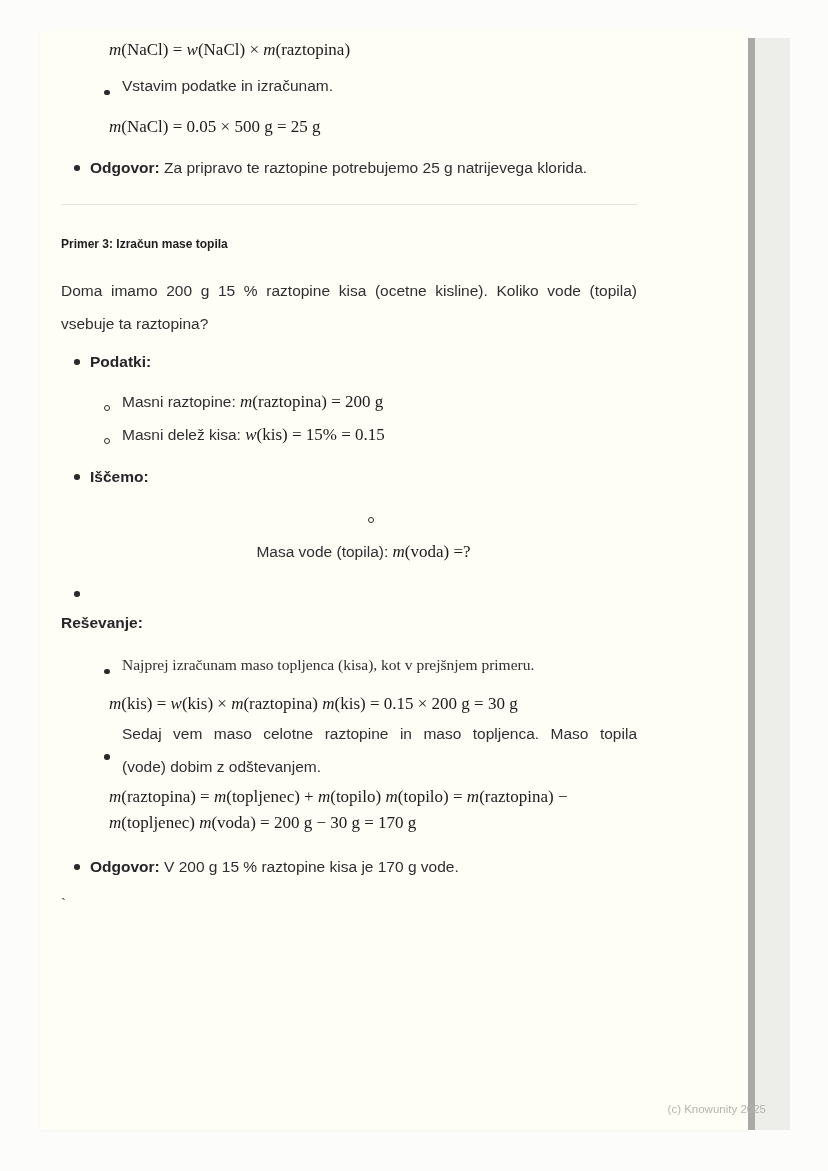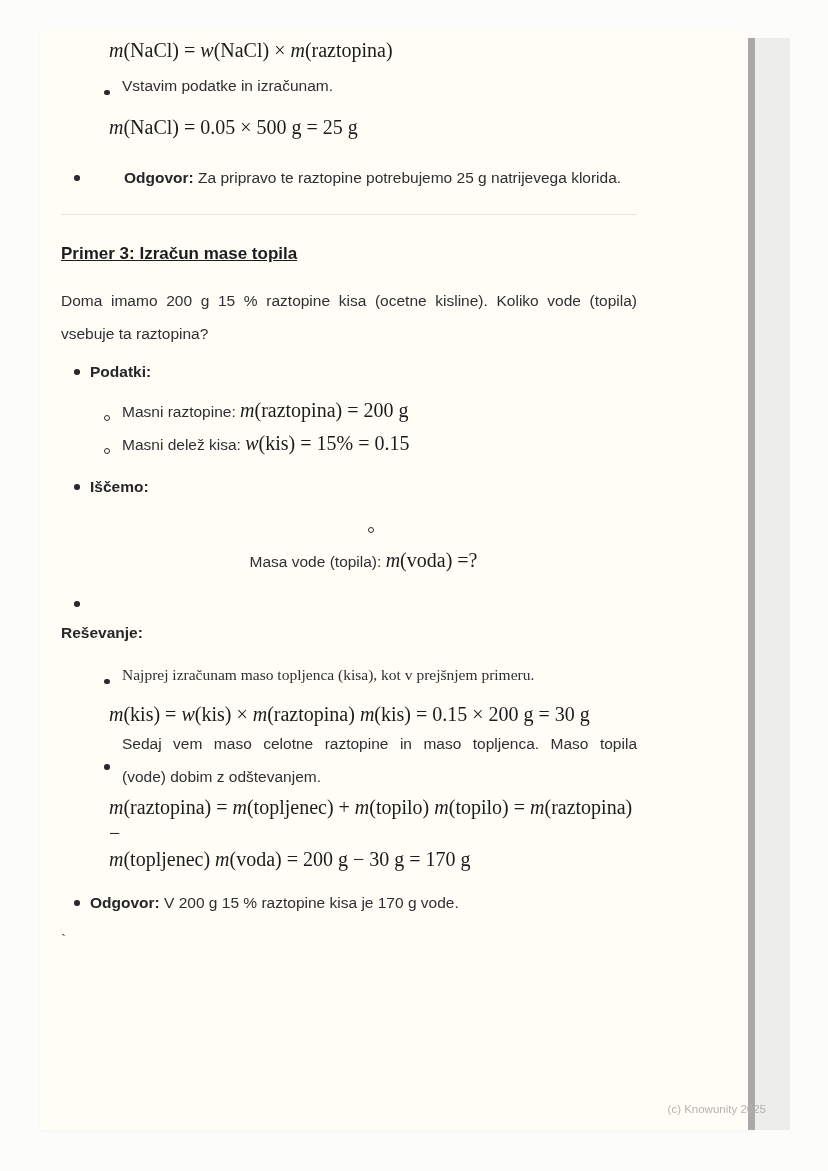--- a/index.html
+++ b/index.html
@@ -17,42 +17,42 @@
   }
   .page{
     position:absolute; left:40px; top:30px; width:708px; height:1100px;
     background:var(--page-bg);
     box-shadow:0 1px 2px rgba(0,0,0,0.04);
   }
   .content{ padding:7px 111px 0 21px; }
   .sans{ font-size:15.5px; line-height:33px; }
   .serif{
     font-family:"Liberation Serif","DejaVu Serif",serif;
-    font-size:20px; line-height:26px; color:var(--formula-text);
+    font-size:17px; line-height:26px; color:var(--formula-text);
   }
   .serif i{ font-style:italic; }
   .formula-block{ margin-left:48px; }
   .bold{ font-weight:700; color:#26262a; }
   
   .li1{ display:flex; align-items:flex-start; }
   .mk1{ flex:0 0 29px; }
   .mk1 .disc{ display:block; width:5.5px; height:5.5px; border-radius:50%;
               background:#2b2b2f; margin:14px 0 0 13px; }
   
   .li2{ display:flex; align-items:center; margin-left:29px; }
   .mk2{ flex:0 0 32px; }
   .mk2 .disc{ display:block; width:5.5px; height:5.5px; border-radius:50%;
               background:#2b2b2f; margin:14px 0 0 14px; }
   .mk2 .circ{ display:block; width:6px; height:6px; border-radius:50%;
               border:1.4px solid #2b2b2f; margin:13.5px 0 0 14px; }
   .li2 .li-text{ flex:1 1 auto; }
   .divider{ border:0; border-top:1px solid var(--divider); height:0;
             margin:20px 0 27px 0; }
-  h3.heading{ font-size:17px; line-height:24px; font-weight:700;
-              color:var(--heading-text);text-decoration:underline; }
+  h3.heading{ font-size:12px; line-height:24px; font-weight:700;
+              color:var(--heading-text); }
   .para{ width:576px; }
   .jline{ text-align:justify; text-align-last:justify; }
   .just-wrap .jline{ width:100%; }
   .step-text{ width:515px; }
   .footer{
     position:absolute; top:1101px; right:62px;
     font-size:11.5px; line-height:16px; color:var(--footer-text); z-index:5;
   }
   .scroll-strip{
     position:absolute; left:748px; top:38px; width:42px; height:1092px;
@@ -60,21 +60,21 @@
   }
   .scroll-thumb{
     position:absolute; left:0; top:0; width:7px; height:100%;
     background:var(--scroll-thumb);
   }
   .tick{ font-size:15.5px; line-height:33px; color:#3a3a3e; }
   
   .m-f1{ margin-top:0; }
   .m-b1{ margin-top:6px; }
   .m-f2{ margin-top:12px; }
-  .m-ans1{ margin-top:21px;gap:34px; }
+  .m-ans1{ margin-top:11px; }
   .m-h3{ margin-top:0; }
   .m-para{ margin-top:18px; }
   .m-podatki{ margin-top:5px; }
   .m-sub1{ margin-top:7px; }
   .m-sub2{ margin-top:0; }
   .m-iscemo{ margin-top:9px; }
   .m-sub3{ margin-top:10px;flex-direction:column; }
   .m-resevanje{ margin-top:9px;flex-direction:column; }
   .m-step1{ margin-top:9px;font-family:Liberation Serif, serif; }
   .m-f3{ margin-top:10px; }

